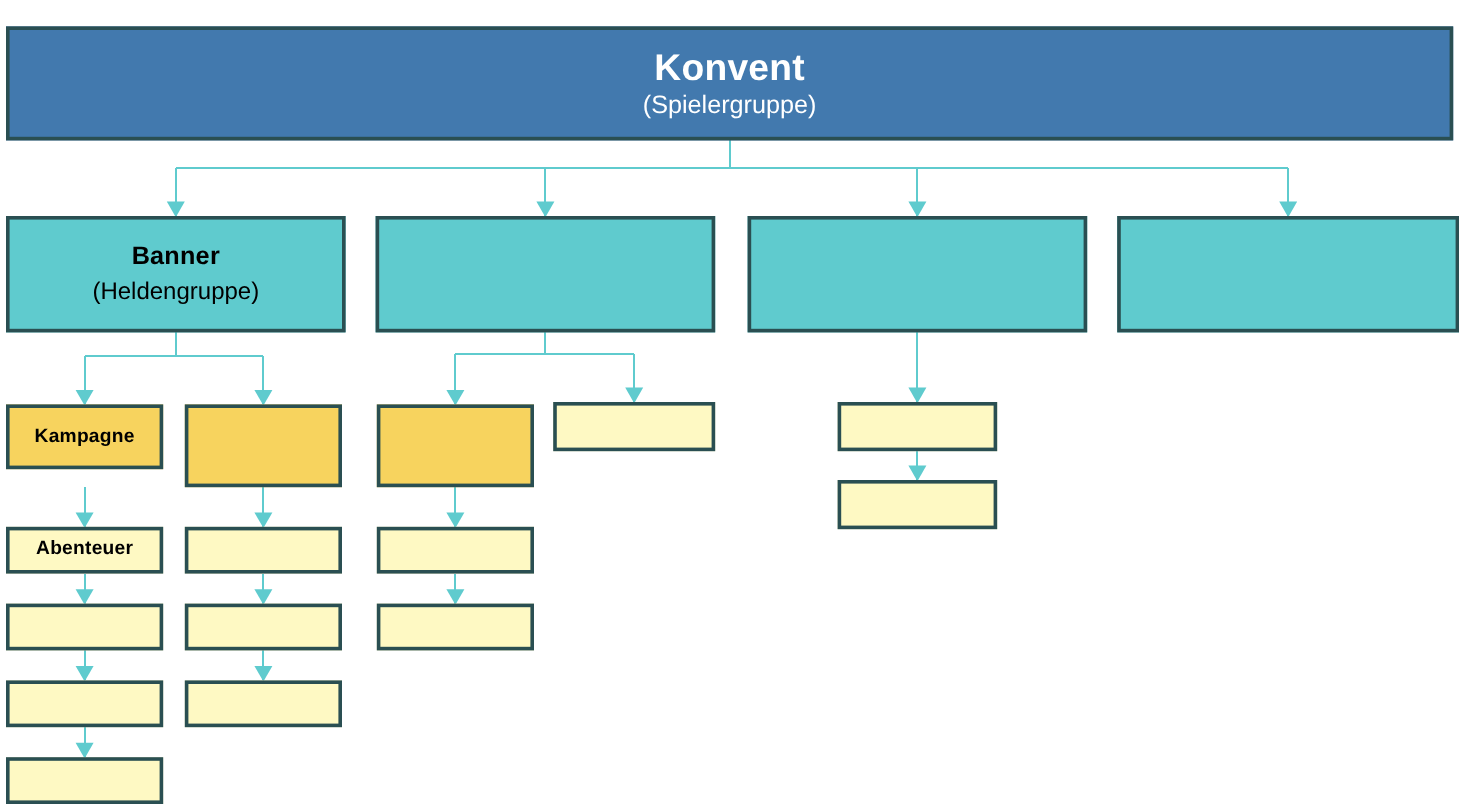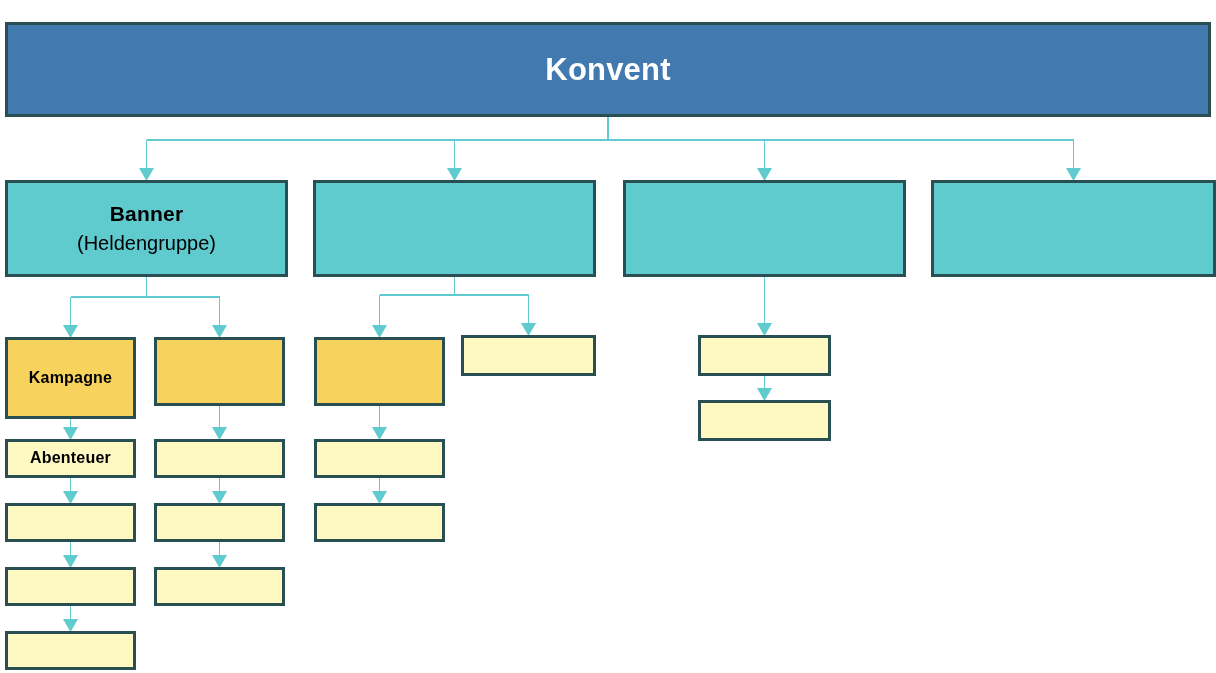--- a/index.html
+++ b/index.html
@@ -68,29 +68,30 @@
       <line x1="219.5" y1="542" x2="219.5" y2="567" stroke="#5fcbce" stroke-width="1.6" shape-rendering="crispEdges"></line>
       <polygon points="212,555 227,555 219.5,568" fill="#5fcbce"></polygon>
       <line x1="379.5" y1="406" x2="379.5" y2="439" stroke="#5fcbce" stroke-width="1.6" shape-rendering="crispEdges"></line>
       <polygon points="372,427 387,427 379.5,440" fill="#5fcbce"></polygon>
       <line x1="379.5" y1="478" x2="379.5" y2="503" stroke="#5fcbce" stroke-width="1.6" shape-rendering="crispEdges"></line>
       <polygon points="372,491 387,491 379.5,504" fill="#5fcbce"></polygon>
     </svg>
   <div id="nodes">
       <div class="node root" style="left: 5px; top: 22px; width: 1206px; height: 95px;">
         <div class="t-title">Konvent</div>
+        <div class="t-sub">(Spielergruppe)</div>
       </div>
       <div class="node group" style="left: 5px; top: 180px; width: 283px; height: 97px;">
         <div class="t-title">Banner</div>
         <div class="t-sub">(Heldengruppe)</div>
       </div>
       <div class="node group" style="left: 313px; top: 180px; width: 283px; height: 97px;"></div>
       <div class="node group" style="left: 623px; top: 180px; width: 283px; height: 97px;"></div>
       <div class="node group" style="left: 931px; top: 180px; width: 285px; height: 97px;"></div>
-      <div class="node campaign" style="left: 5px; top: 337px; width: 131px; height: 82px;">
+      <div class="node campaign" style="left: 5px; top: 337px; width: 131px; height: 54px;">
         <div class="t-title">Kampagne</div>
       </div>
       <div class="node campaign" style="left: 154px; top: 337px; width: 131px; height: 69px;"></div>
       <div class="node campaign" style="left: 314px; top: 337px; width: 131px; height: 69px;"></div>
       <div class="node adventure" style="left: 461px; top: 335px; width: 135px; height: 41px;"></div>
       <div class="node adventure" style="left: 698px; top: 335px; width: 133px; height: 41px;"></div>
       <div class="node adventure" style="left: 698px; top: 400px; width: 133px; height: 41px;"></div>
       <div class="node adventure" style="left: 5px; top: 439px; width: 131px; height: 39px;">
         <div class="t-title">Abenteuer</div>
       </div>

